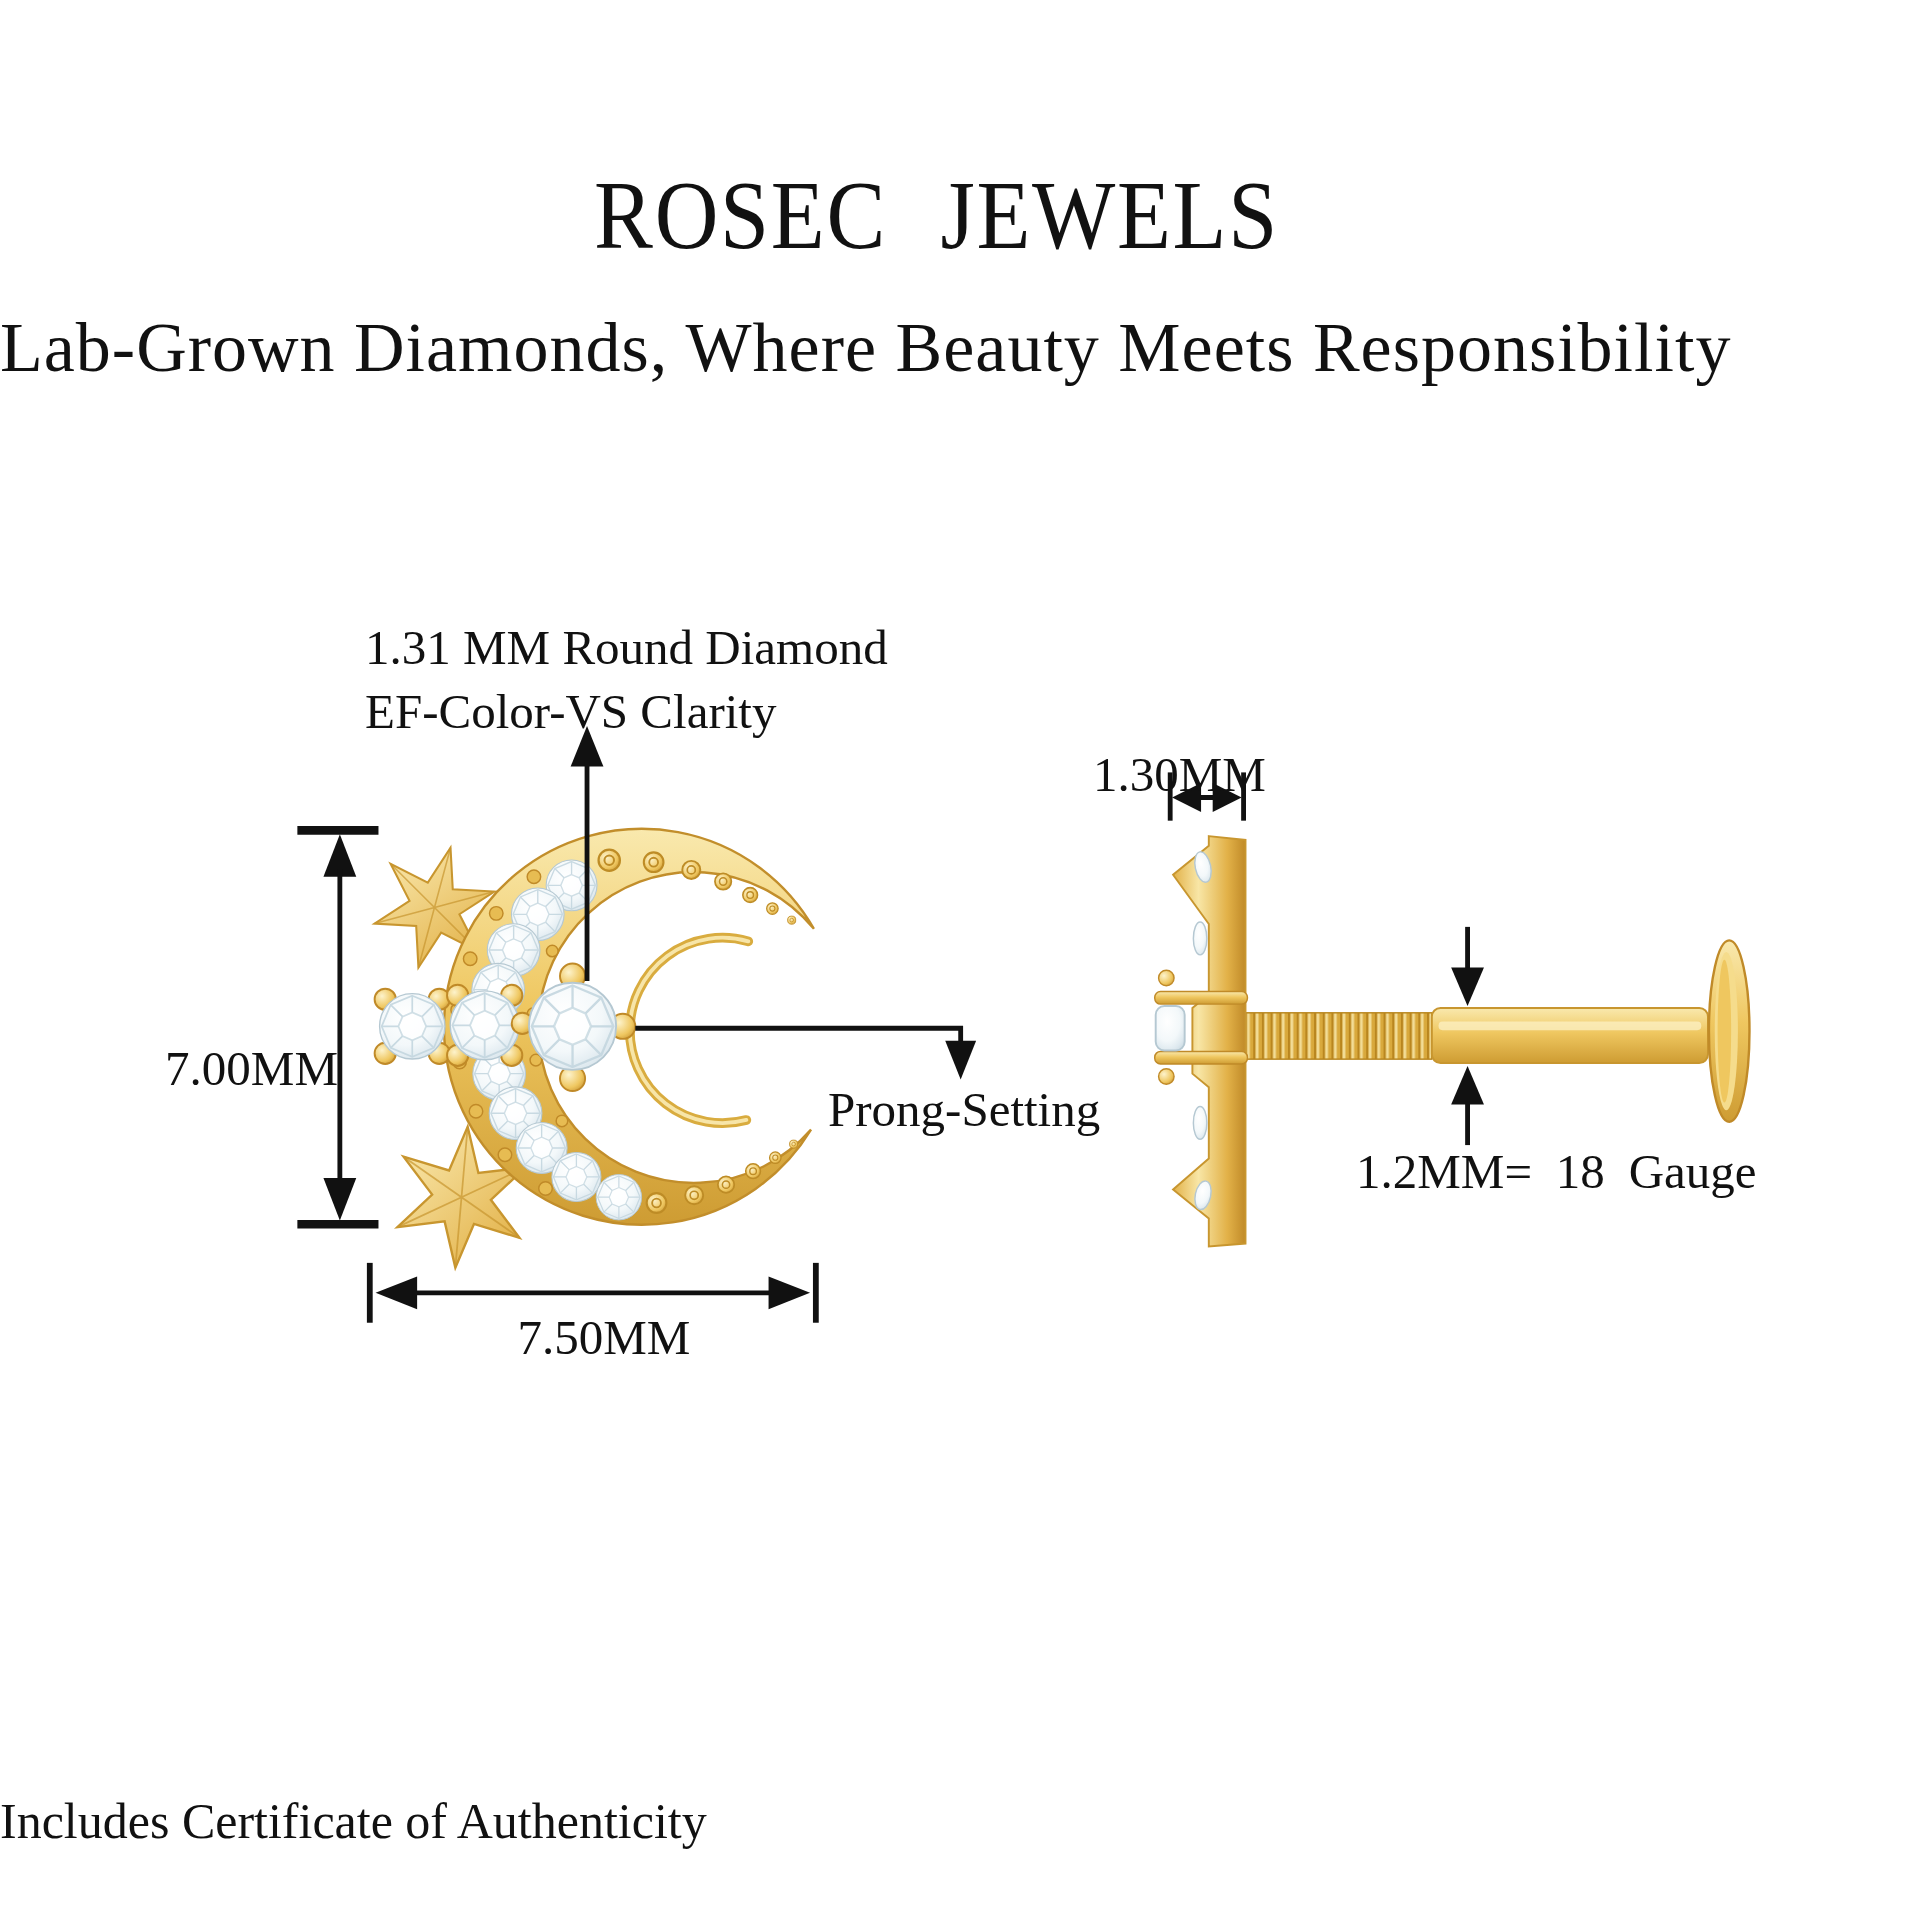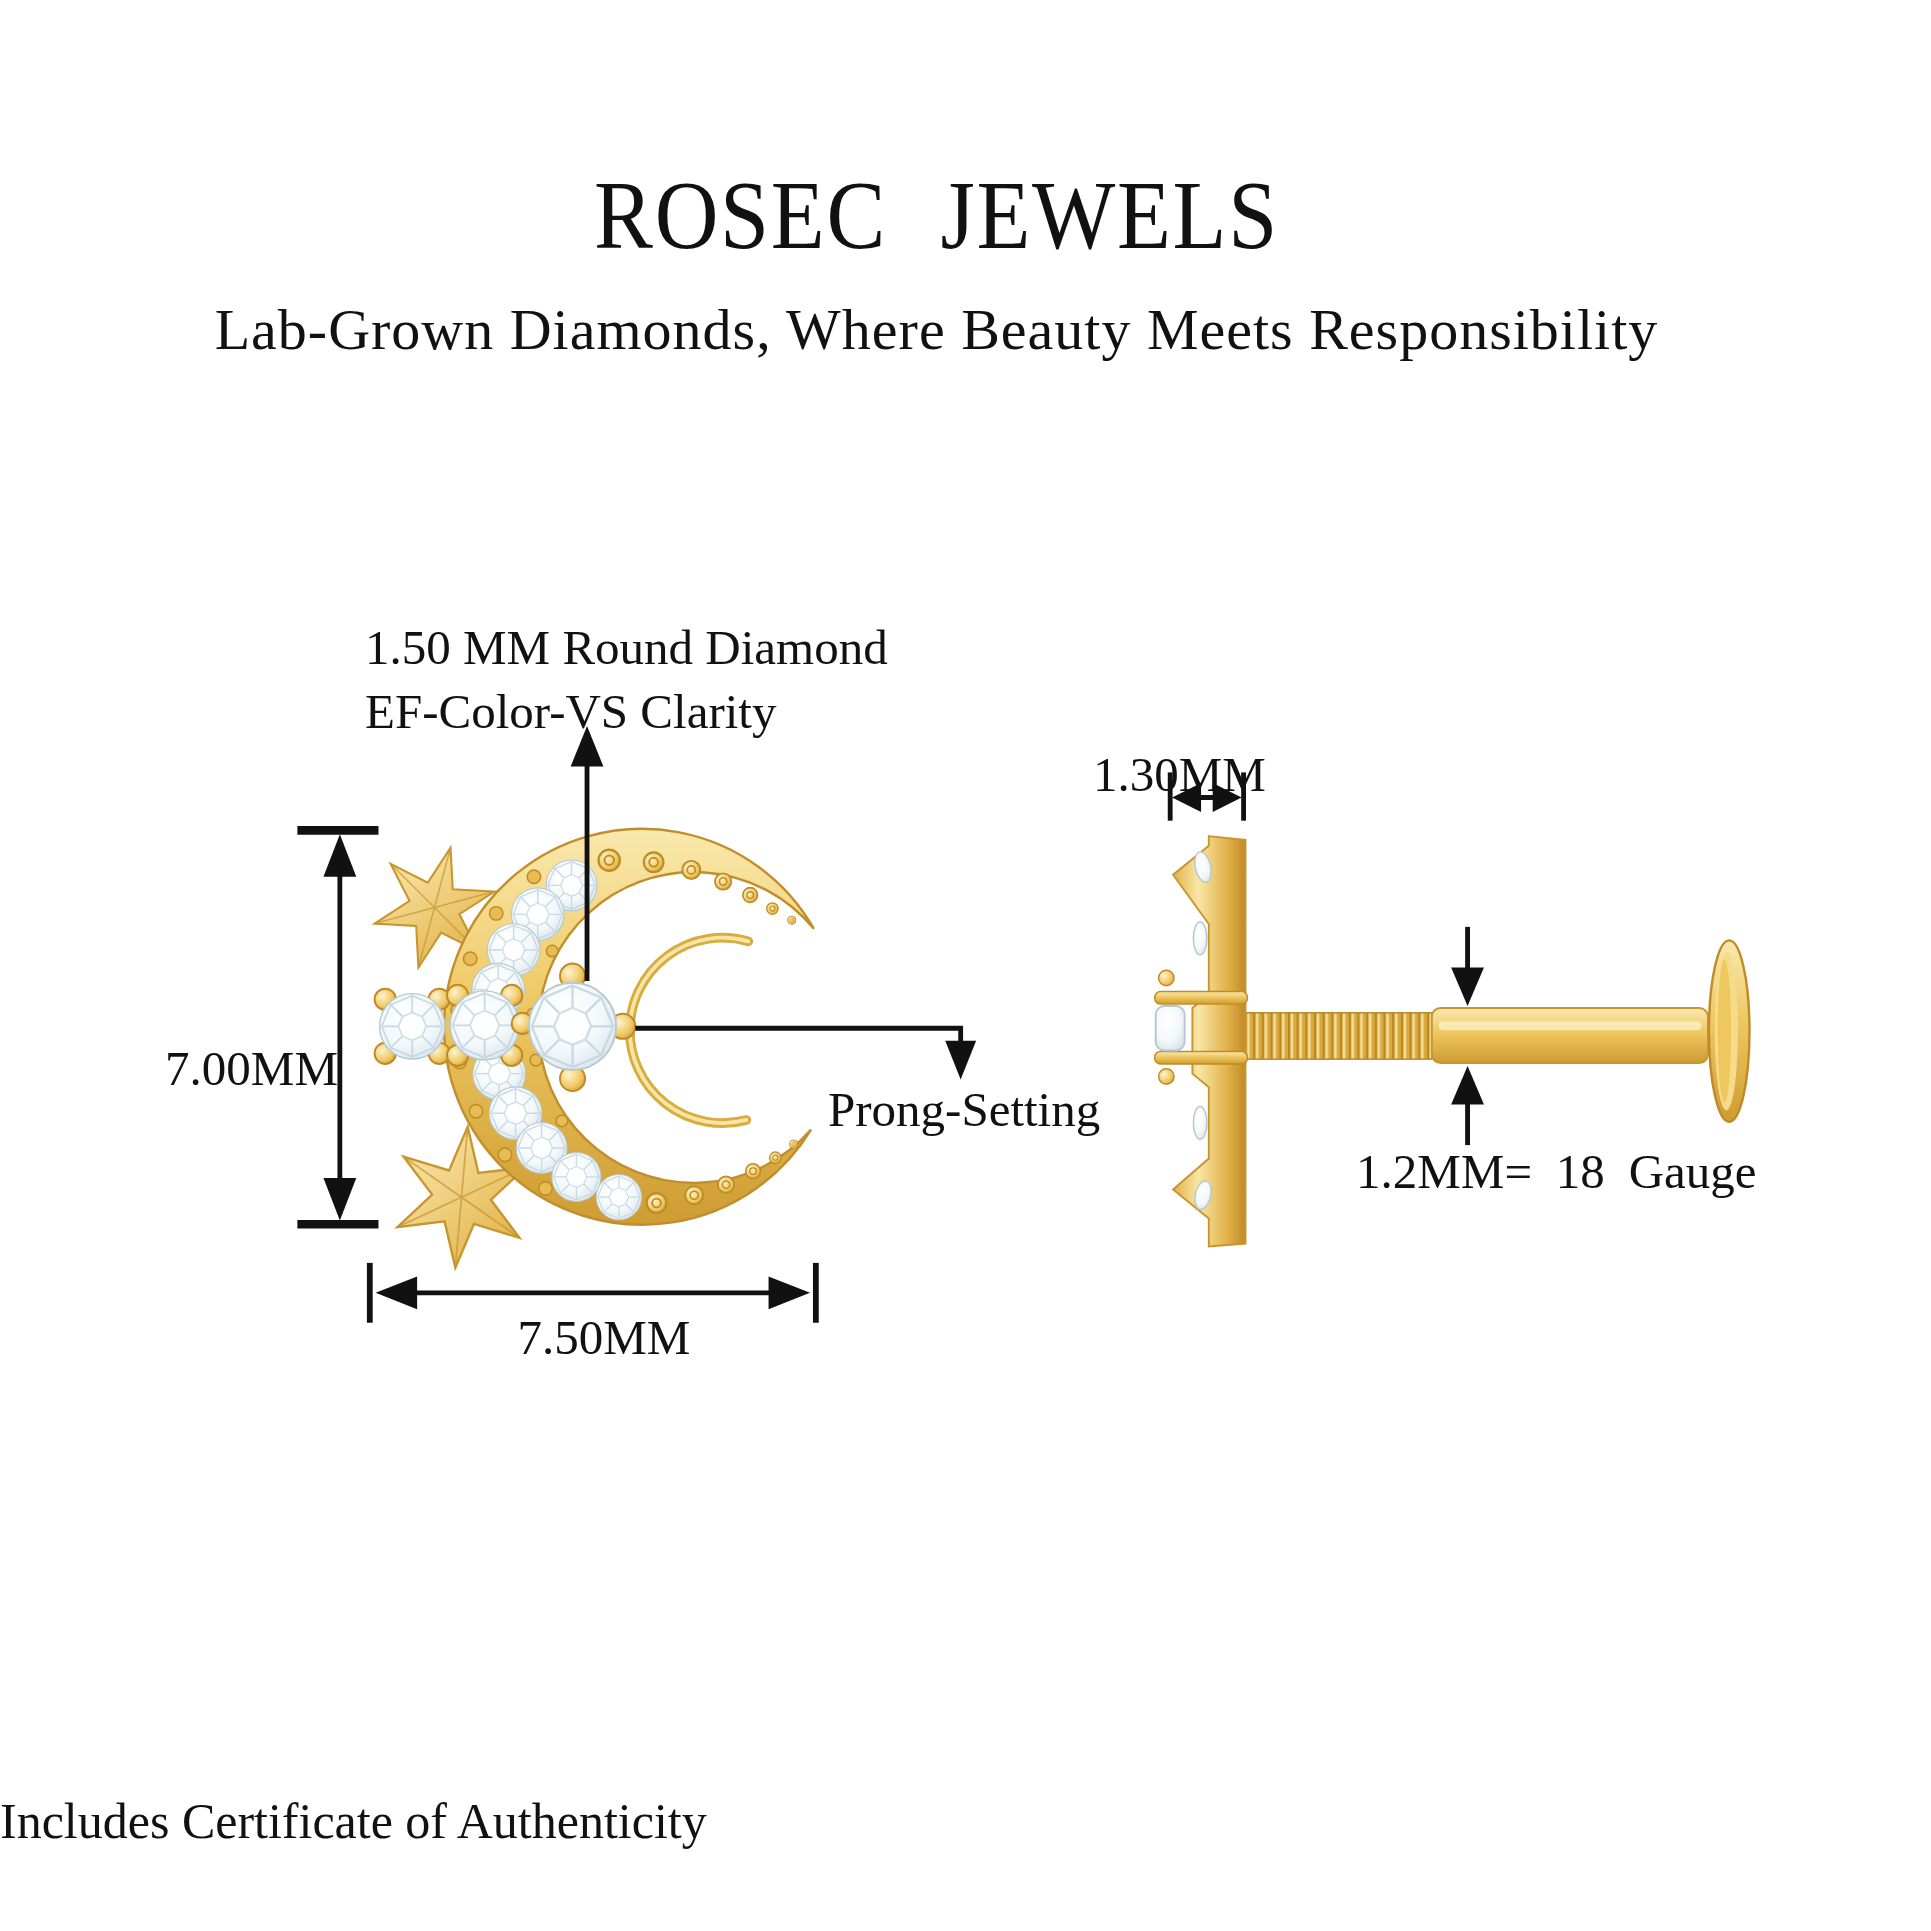--- a/index.html
+++ b/index.html
@@ -7,22 +7,22 @@
     position:relative;width:1873px;height:1931px;background:var(--background,#fff);
     font-family:"Liberation Serif","DejaVu Serif",serif;color:var(--ink,#111);
     overflow:hidden;
   }
   .title{
     position:absolute;left:0;right:0;top:93px;text-align:center;
     font-size:98px;font-weight:500;letter-spacing:1.9px;word-spacing:33px;
     transform:scaleX(.9);white-space:nowrap;
   }
   .tagline{
-    position:absolute;left:0;right:0;top:238px;text-align:center;
-    font-size:58px;font-weight:500;letter-spacing:1px;white-space:nowrap;
+    position:absolute;left:0;right:0;top:238px;text-align:left;
+    font-size:70px;font-weight:500;letter-spacing:1px;white-space:nowrap;
   }
   .diagram-svg{position:absolute;left:0;top:0;width:1931px;height:1931px;}
   .lbl{position:absolute;font-size:49px;line-height:1.18;white-space:nowrap;color:var(--ink,#111);}
   .lbl-stone{left:365px;top:616px;line-height:64px;}
   .lbl-height{left:150px;top:1012px;width:188px;text-align:right;margin-top:28px;}
   .lbl-width{left:459px;top:1309px;width:290px;text-align:center;}
   .lbl-prong{left:828px;top:1081px;}
   .lbl-profile-width{left:1093px;top:746px;width:241px;text-align:left;}
   .lbl-post{left:1356px;top:1143px;word-spacing:11.6px;}
   .footer-note{
@@ -240,21 +240,21 @@
       <g>
         <line x1="1520" y1="960" x2="1520" y2="1032" stroke-width="5"></line>
         <polygon points="1520,1042 1503,1002 1537,1002" stroke="none"></polygon>
         <line x1="1520" y1="1186" x2="1520" y2="1114" stroke-width="5"></line>
         <polygon points="1520,1104 1503,1144 1537,1144" stroke="none"></polygon>
       </g>
     </g>
   </svg>
 
   <div class="lbl lbl-stone">
-    <div>1.50 MM Round Diamond</div>
+    <div>1.31 MM Round Diamond</div>
     <div>EF-Color-VS Clarity</div>
   </div>
   <div class="lbl lbl-height">7.00MM</div>
   <div class="lbl lbl-width">7.50MM</div>
   <div class="lbl lbl-prong">Prong-Setting</div>
   <div class="lbl lbl-profile-width">1.30MM</div>
   <div class="lbl lbl-post">1.2MM= 18 Gauge</div>
 
   <p class="footer-note">Includes Certificate of Authenticity</p>
 </div>

